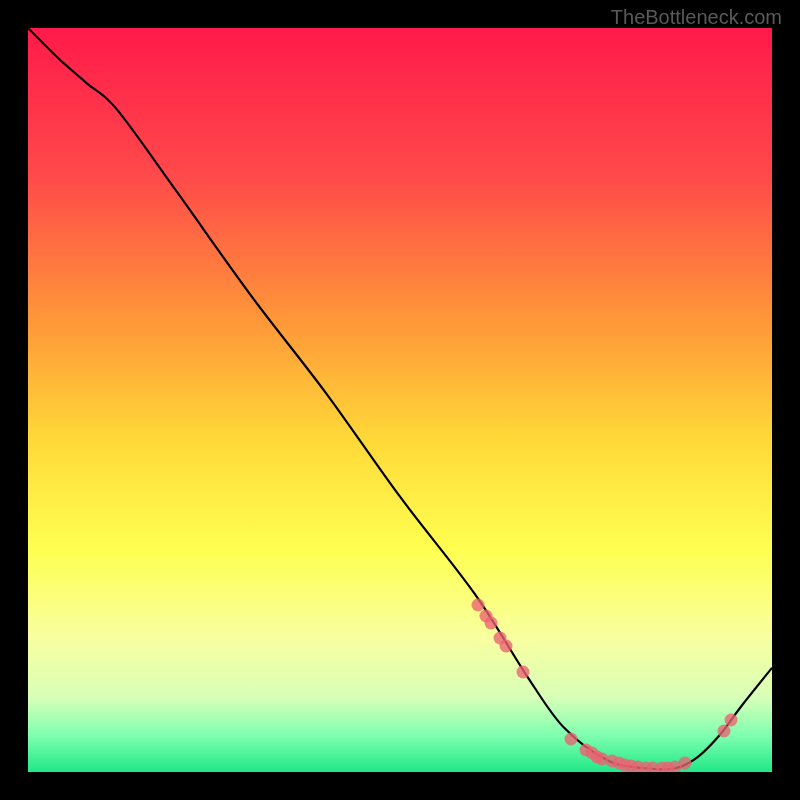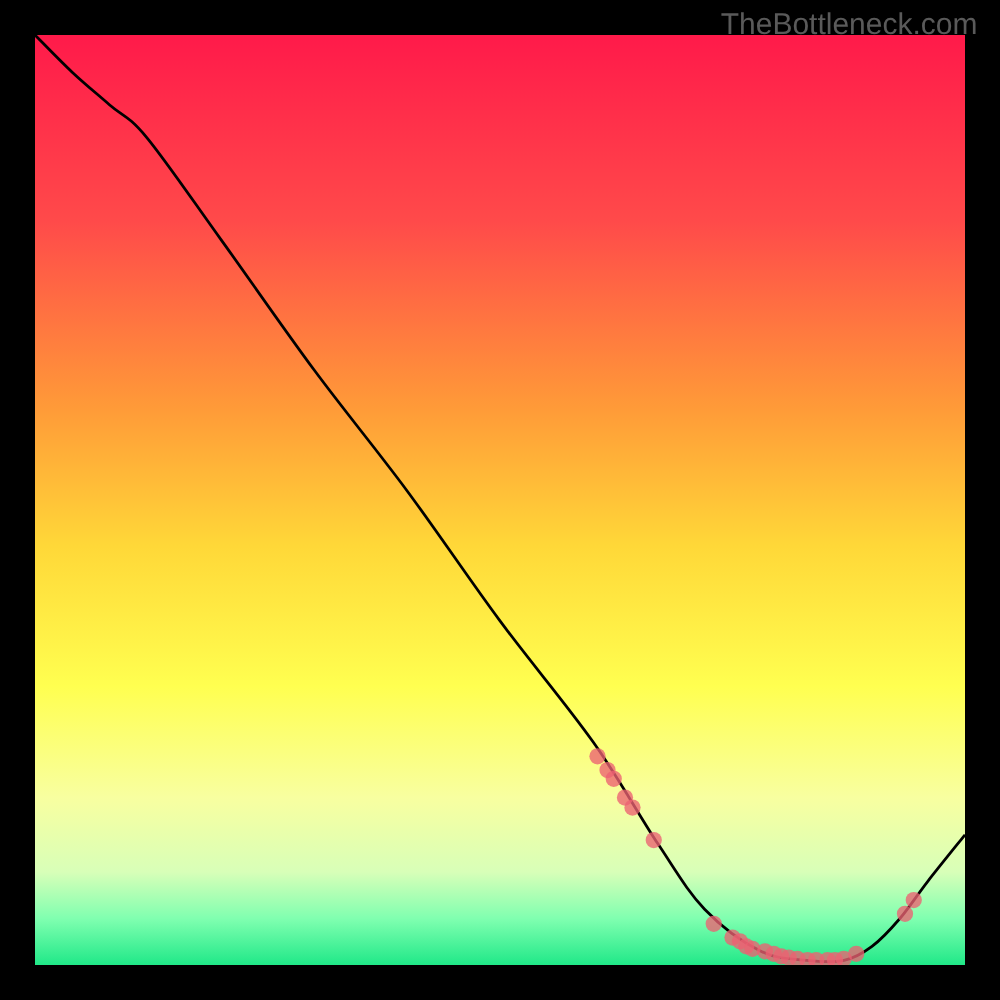--- a/index.html
+++ b/index.html
@@ -8,21 +8,21 @@
       height: 800px;
       background: #000;
       position: relative;
       font-family: Arial, sans-serif;
     }
     .watermark {
       position: absolute;
       top: 6px;
       right: 18px;
       color: #5a5a5a;
-      font-size: 24px;
+      font-size: 20px;
       font-weight: normal;
       z-index: 10;
       margin-left: 36px;
     }
     .plot-area {
       position: absolute;
       top: 28px;
       left: 28px;
       width: 744px;
       height: 744px;

